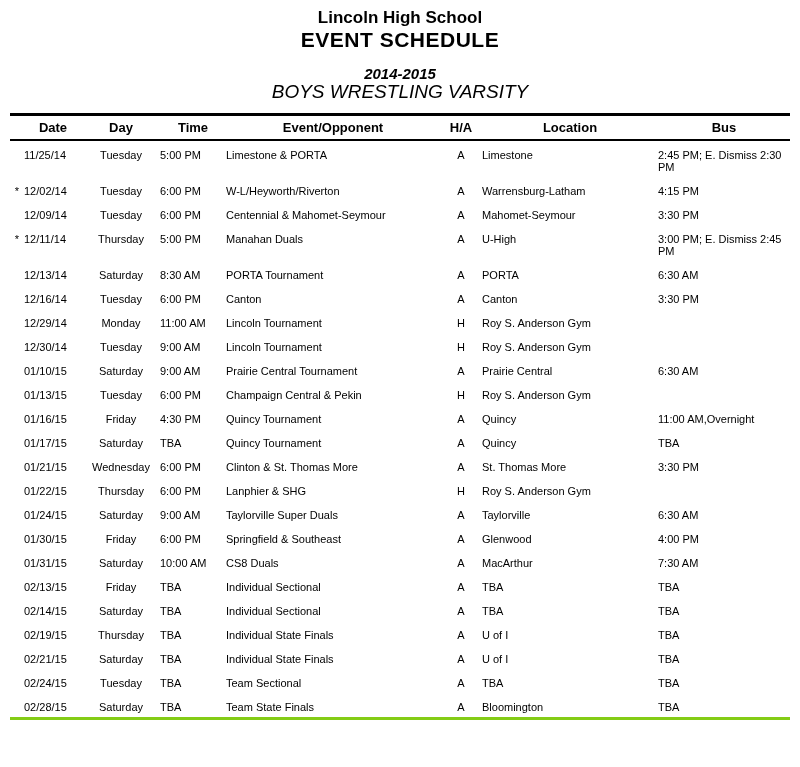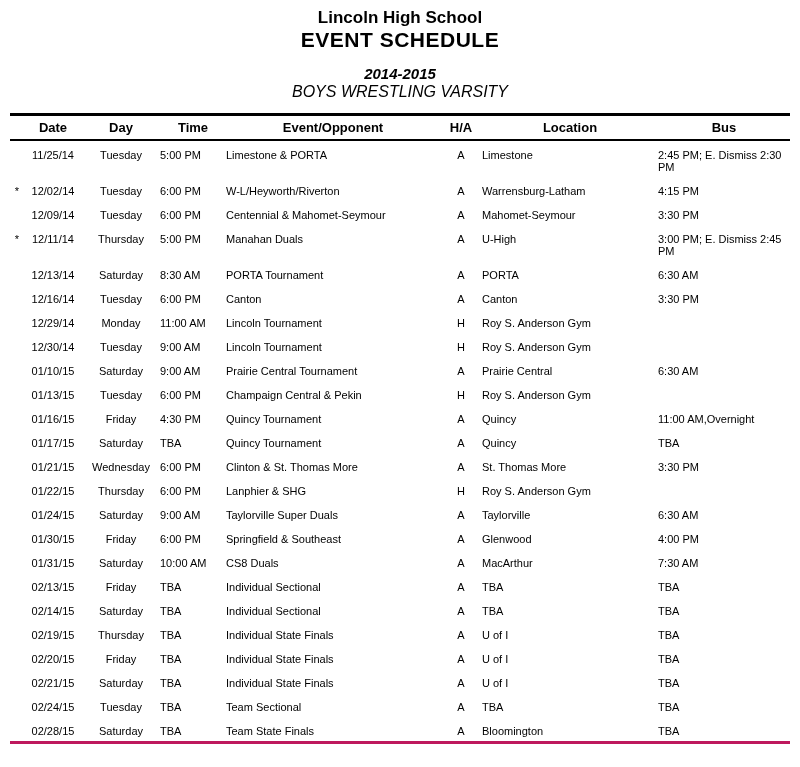--- a/index.html
+++ b/index.html
@@ -31,50 +31,50 @@
     letter-spacing: 0.5px;
   }
   .season {
     margin-top: 14px;
     font-size: 15px;
     line-height: 15px;
     font-weight: bold;
     font-style: italic;
   }
   .team {
-    font-size: 16px;
+    font-size: 19px;
     line-height: 22px;
     font-style: italic;
   }
   table.schedule {
     margin: 10px 10px 0 10px;
     width: 780px;
     border-collapse: collapse;
     table-layout: fixed;
     border-top: 3px solid #000;
-    border-bottom: 3px solid #be185d;
+    border-bottom: 3px solid #84cc16;
   }
   table.schedule th {
     font-size: 13px;
     font-weight: bold;
     padding: 4px 0 4px 0;
     border-bottom: 2px solid #000;
     text-align: center;
     white-space: nowrap;
     overflow: hidden;
   }
   table.schedule td {
     font-size: 11px;
     line-height: 12px;
     padding: 8px 0 4px 0;
     vertical-align: top;
   }
   
   .c-flag     { text-align: center; }
-  .c-date     { text-align: center; padding-left: 6px; }
+  .c-date     { text-align: left; padding-left: 6px; }
   .c-day      { text-align: center; }
   .c-time     { }
   .c-event    { text-align: left; padding-left: 4px; margin-left: 45px; }
   .c-ha       { text-align: center; }
   .c-location { text-align: left; padding-left: 2px; }
   .c-bus      { text-align: left; padding-left: 6px; padding-right: 2px; }
   
   th.c-date     { text-align: left; padding-left: 4px; }
   th.c-day      { text-align: left; padding-left: 6px; }
   th.c-time     { text-align: left; padding-left: 8px; }
@@ -313,30 +313,20 @@
           <td class="c-date">02/19/15</td>
           <td class="c-day">Thursday</td>
           <td class="c-time">TBA</td>
           <td class="c-event">Individual State Finals</td>
           <td class="c-ha">A</td>
           <td class="c-location">U of I</td>
           <td class="c-bus">TBA</td>
         </tr>
         <tr>
           <td class="c-flag"></td>
-          <td class="c-date">02/20/15</td>
-          <td class="c-day">Friday</td>
-          <td class="c-time">TBA</td>
-          <td class="c-event">Individual State Finals</td>
-          <td class="c-ha">A</td>
-          <td class="c-location">U of I</td>
-          <td class="c-bus">TBA</td>
-        </tr>
-        <tr>
-          <td class="c-flag"></td>
           <td class="c-date">02/21/15</td>
           <td class="c-day">Saturday</td>
           <td class="c-time">TBA</td>
           <td class="c-event">Individual State Finals</td>
           <td class="c-ha">A</td>
           <td class="c-location">U of I</td>
           <td class="c-bus">TBA</td>
         </tr>
         <tr>
           <td class="c-flag"></td>

